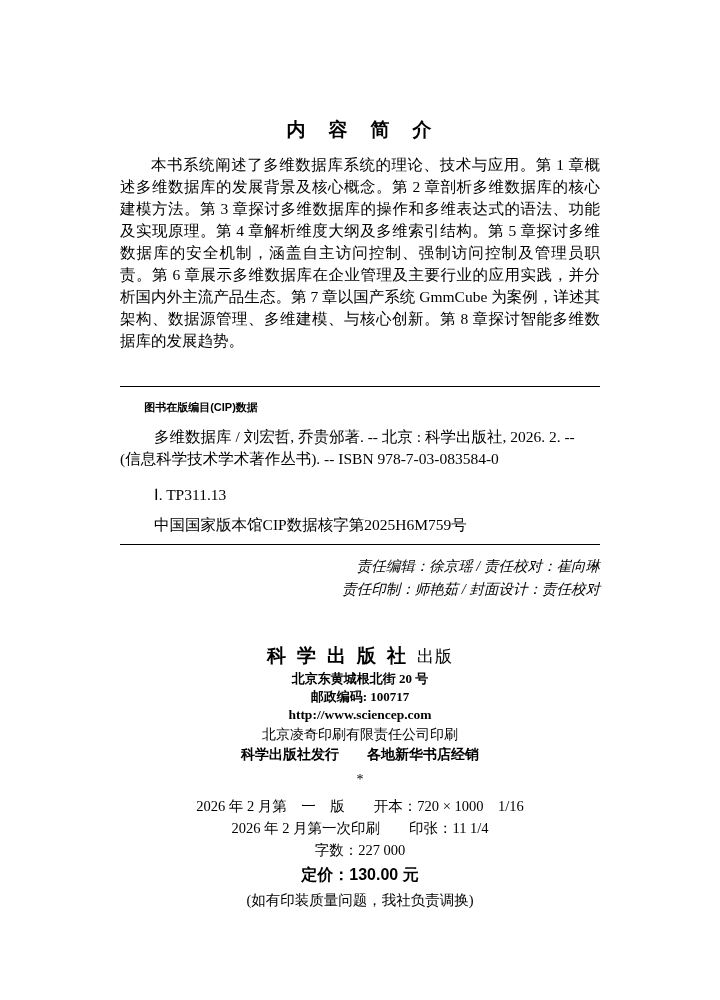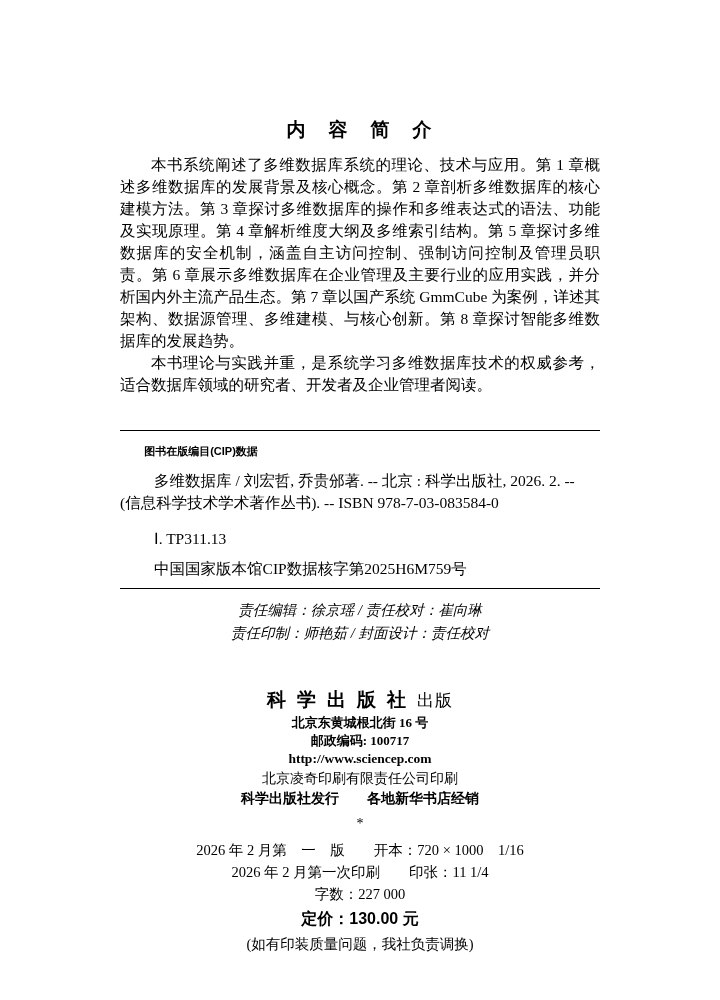--- a/index.html
+++ b/index.html
@@ -69,21 +69,21 @@
     line-height: 22px;
   }
   .cip-number {
     margin: 8px 0 0 0;
     padding-left: 2.2em;
     font-size: 15.5px;
     line-height: 22px;
   }
   .staff {
     margin: 10px 0 0 0;
-    text-align: center;
+    text-align: right;
     font-style: italic;
     font-size: 14.5px;
     line-height: 23px;
   }
   .pub-block {
     margin-top: 42px;
     text-align: center;
   }
   .logo-line {
     font-size: 16px;
@@ -142,21 +142,20 @@
 </style>
 </head>
 <body>
 
 <div class="page">
   <div class="content">
 
     <h1 class="title">内　容　简　介</h1>
 
     <p class="para para-first">本书系统阐述了多维数据库系统的理论、技术与应用。第 1 章概述多维数据库的发展背景及核心概念。第 2 章剖析多维数据库的核心建模方法。第 3 章探讨多维数据库的操作和多维表达式的语法、功能及实现原理。第 4 章解析维度大纲及多维索引结构。第 5 章探讨多维数据库的安全机制，涵盖自主访问控制、强制访问控制及管理员职责。第 6 章展示多维数据库在企业管理及主要行业的应用实践，并分析国内外主流产品生态。第 7 章以国产系统 GmmCube 为案例，详述其架构、数据源管理、多维建模、与核心创新。第 8 章探讨智能多维数据库的发展趋势。</p>
-    <p class="para">本书理论与实践并重，是系统学习多维数据库技术的权威参考，适合数据库领域的研究者、开发者及企业管理者阅读。</p>
 
     <hr class="rule rule-top">
 
     <div>
       <p class="cip-heading">图书在版编目(CIP)数据</p>
       <p class="cip-entry">
         <span class="indent">多维数据库 / 刘宏哲, 乔贵邠著. -- 北京 : 科学出版社, 2026. 2. --</span><br>
         <span>(信息科学技术学术著作丛书). -- ISBN 978-7-03-083584-0</span>
       </p>
       <p class="cip-class">Ⅰ. TP311.13</p>
@@ -167,21 +166,21 @@
 
     <div>
       <p class="staff">责任编辑：徐京瑶 / 责任校对：崔向琳</p>
       <p class="staff" style="margin-top:0;">责任印制：师艳茹 / 封面设计：责任校对</p>
     </div>
 
     <div class="pub-block">
       <div class="logo-line">
         <span class="logo-script">科学出版社</span><span class="logo-suffix">出版</span>
       </div>
-      <div class="pub-address">北京东黄城根北街 16 号</div>
+      <div class="pub-address">北京东黄城根北街 20 号</div>
       <div class="pub-postcode">邮政编码: 100717</div>
       <div class="pub-website">http://www.sciencep.com</div>
       <div class="pub-printer">北京凌奇印刷有限责任公司印刷</div>
       <div class="pub-distribution">科学出版社发行　　各地新华书店经销</div>
       <div class="star-divider">*</div>
       <div class="edition-line edition-first">2026 年 2 月第　一　版　　开本：720 × 1000　1/16</div>
       <div class="edition-line">2026 年 2 月第一次印刷　　印张：11 1/4</div>
       <div class="edition-line">字数：227 000</div>
       <div class="price-line">定价：130.00 元</div>
       <div class="note-line">(如有印装质量问题，我社负责调换)</div>

